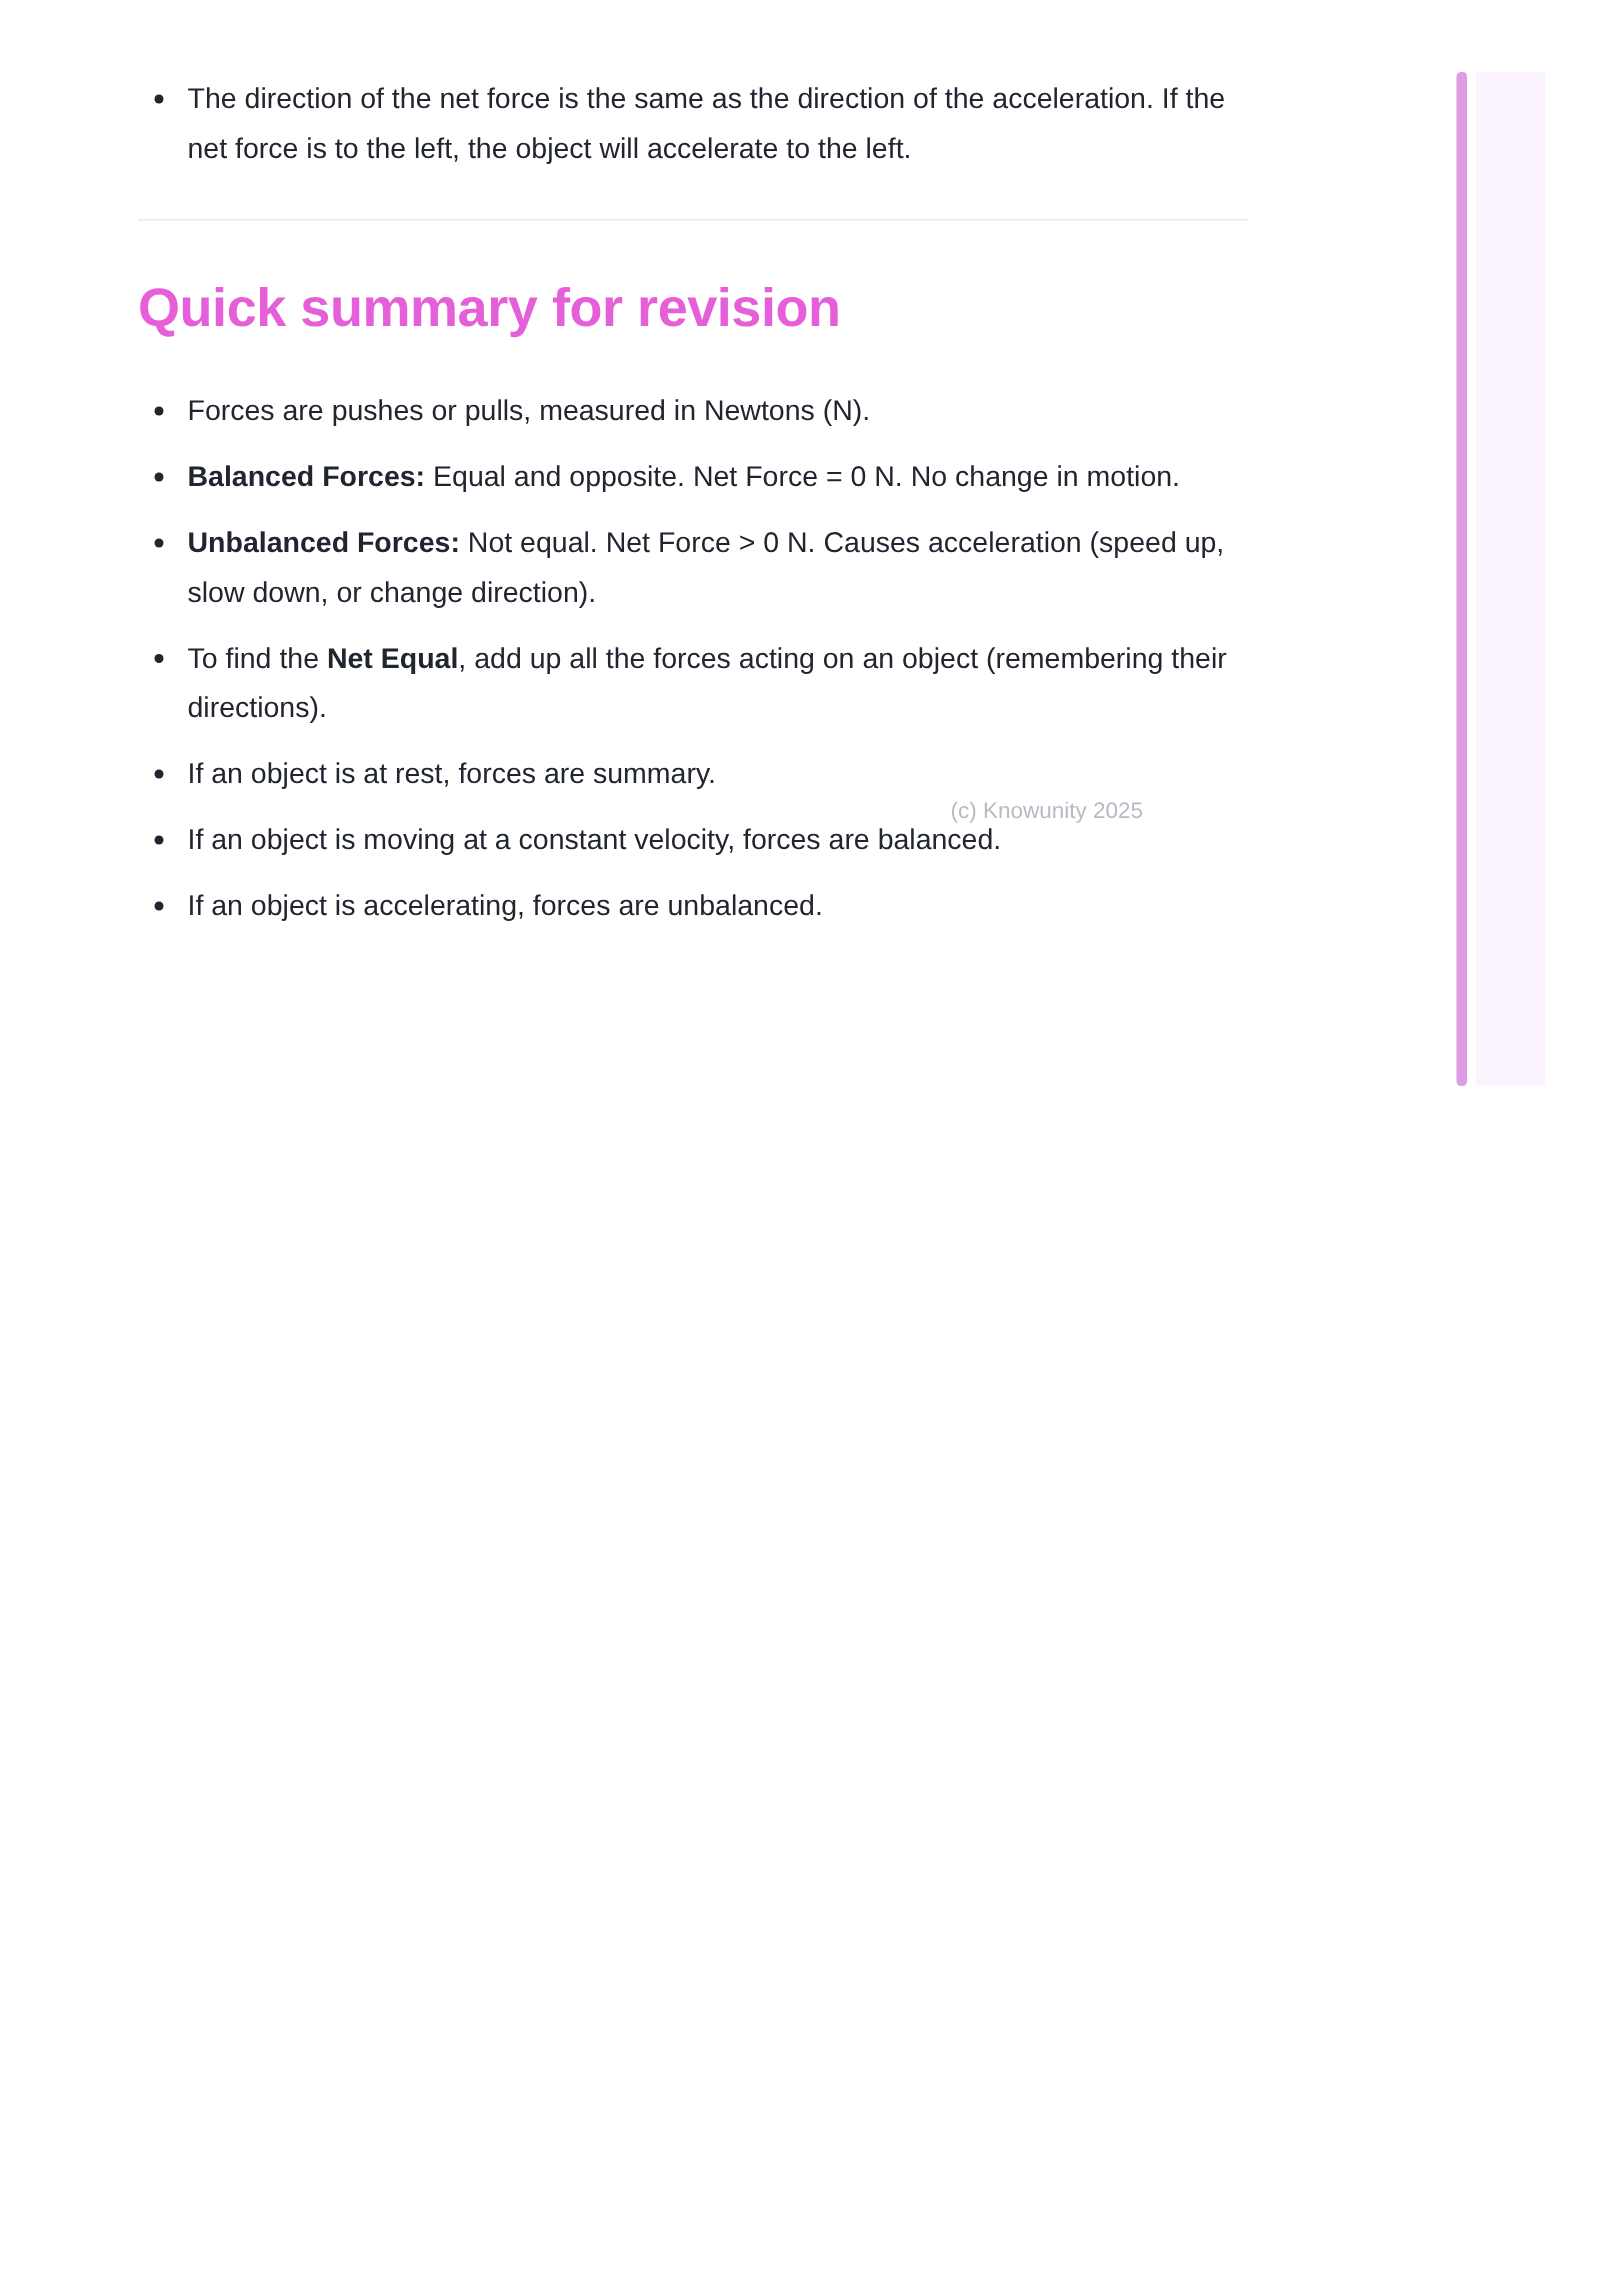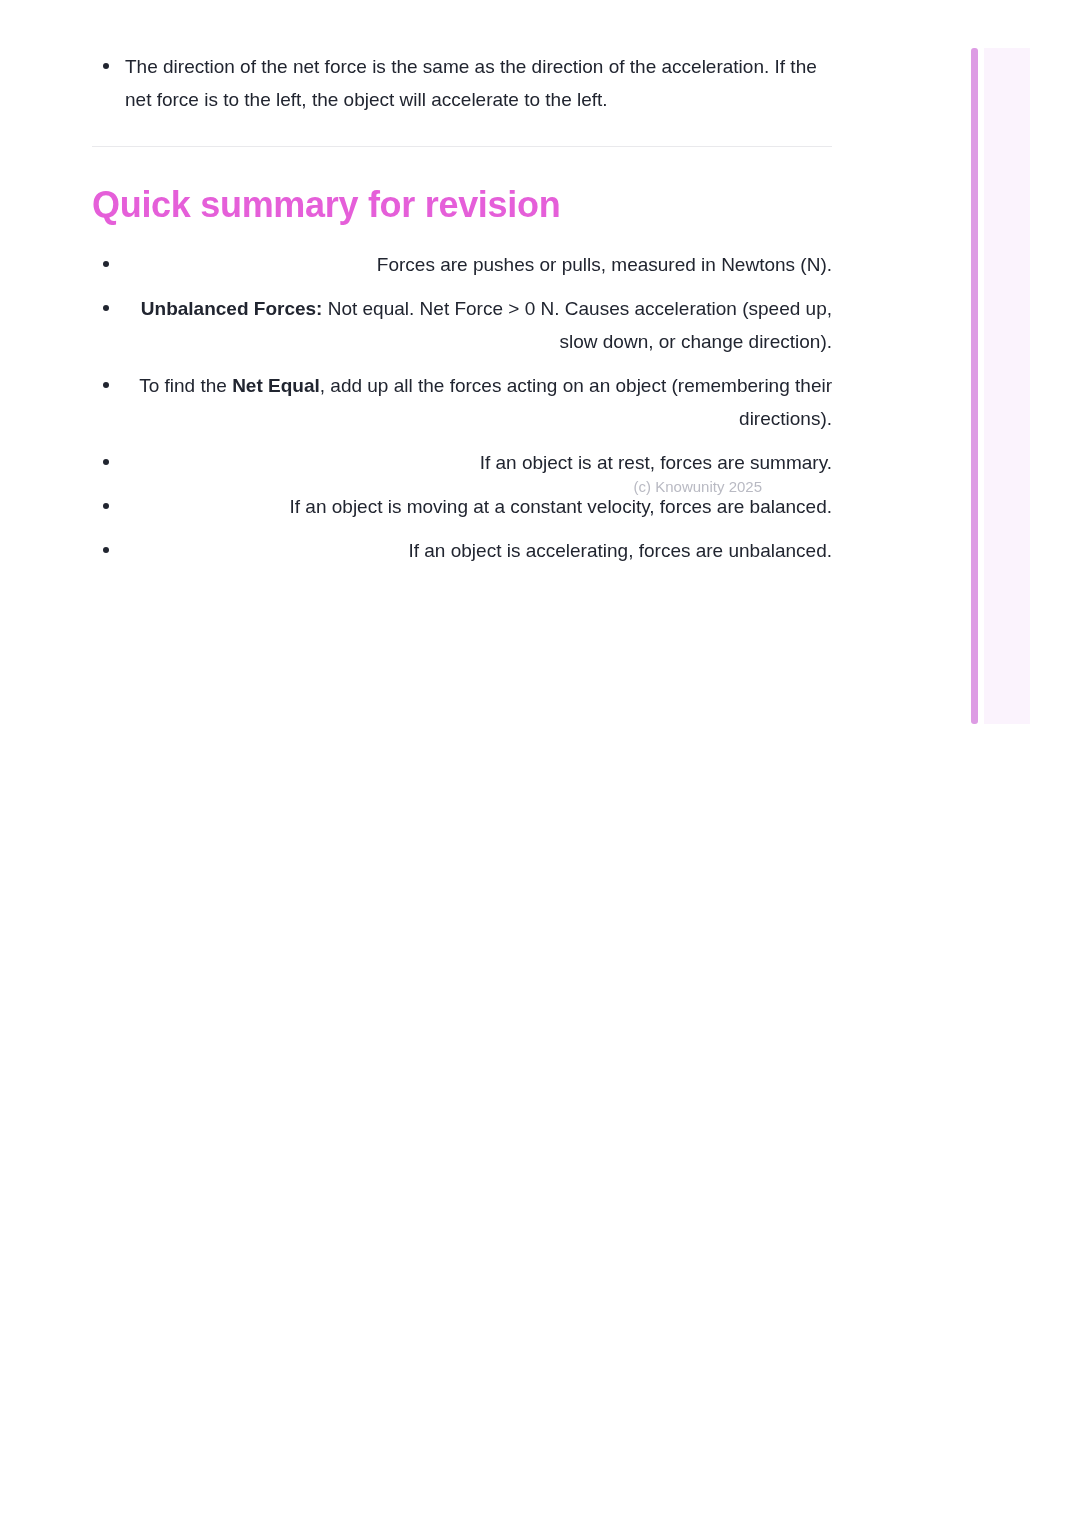--- a/index.html
+++ b/index.html
@@ -40,21 +40,21 @@
     border-top: 1px solid var(--divider-color, #e9e9ec);
     margin: 30px 0 0 0;
   }
   h2.heading {
     color: var(--heading-color, #e55fd9);
     font-size: 36px;
     font-weight: 700;
     letter-spacing: -0.3px;
     margin-top: 37px;
   }
-  ul.bullets.summary { margin-top: 22px; text-align: right; }
+  ul.bullets.summary { margin-top: 32px; }
   strong { font-weight: 700; }
   .footer {
     position: absolute;
     right: 70px;
     bottom: 83px;
     font-size: 15px;
     color: var(--footer-color, #b9bac3);
   }
   .side-track {
     position: absolute;
@@ -89,20 +89,23 @@
 
     <hr class="divider">
 
     <h2 class="heading">Quick summary for revision</h2>
 
     <ul class="bullets summary">
       <li>
         <span>Forces are pushes or pulls, measured in Newtons (N).</span>
       </li>
       <li>
+        <strong>Balanced Forces:</strong><span> Equal and opposite. Net Force = 0 N. No change in motion.</span>
+      </li>
+      <li>
         <strong>Unbalanced Forces:</strong><span> Not equal. Net Force &gt; 0 N. Causes acceleration (speed up, slow down, or change direction).</span>
       </li>
       <li>
         <span>To find the </span><strong>Net Equal</strong><span>, add up all the forces acting on an object (remembering their directions).</span>
       </li>
       <li>
         <span>If an object is at rest, forces are summary.</span>
       </li>
       <li>
         <span>If an object is moving at a constant velocity, forces are balanced.</span>

